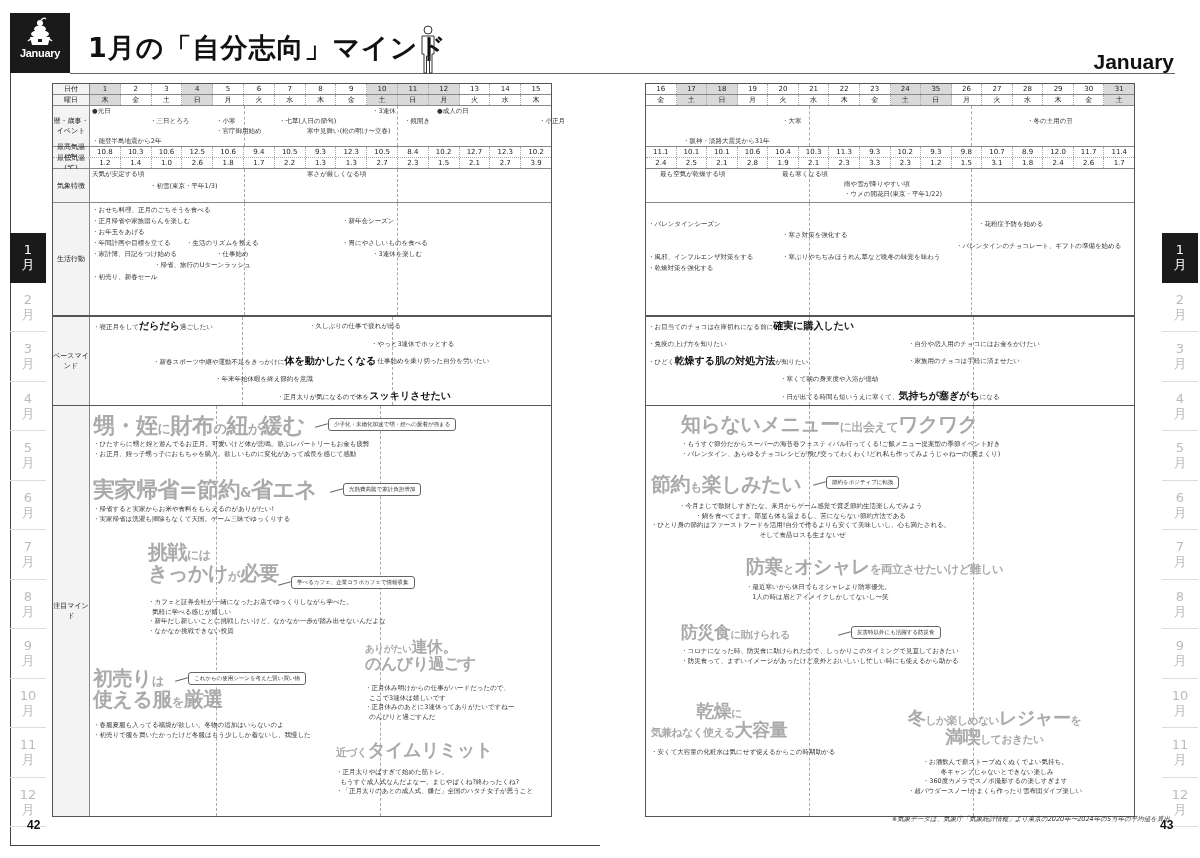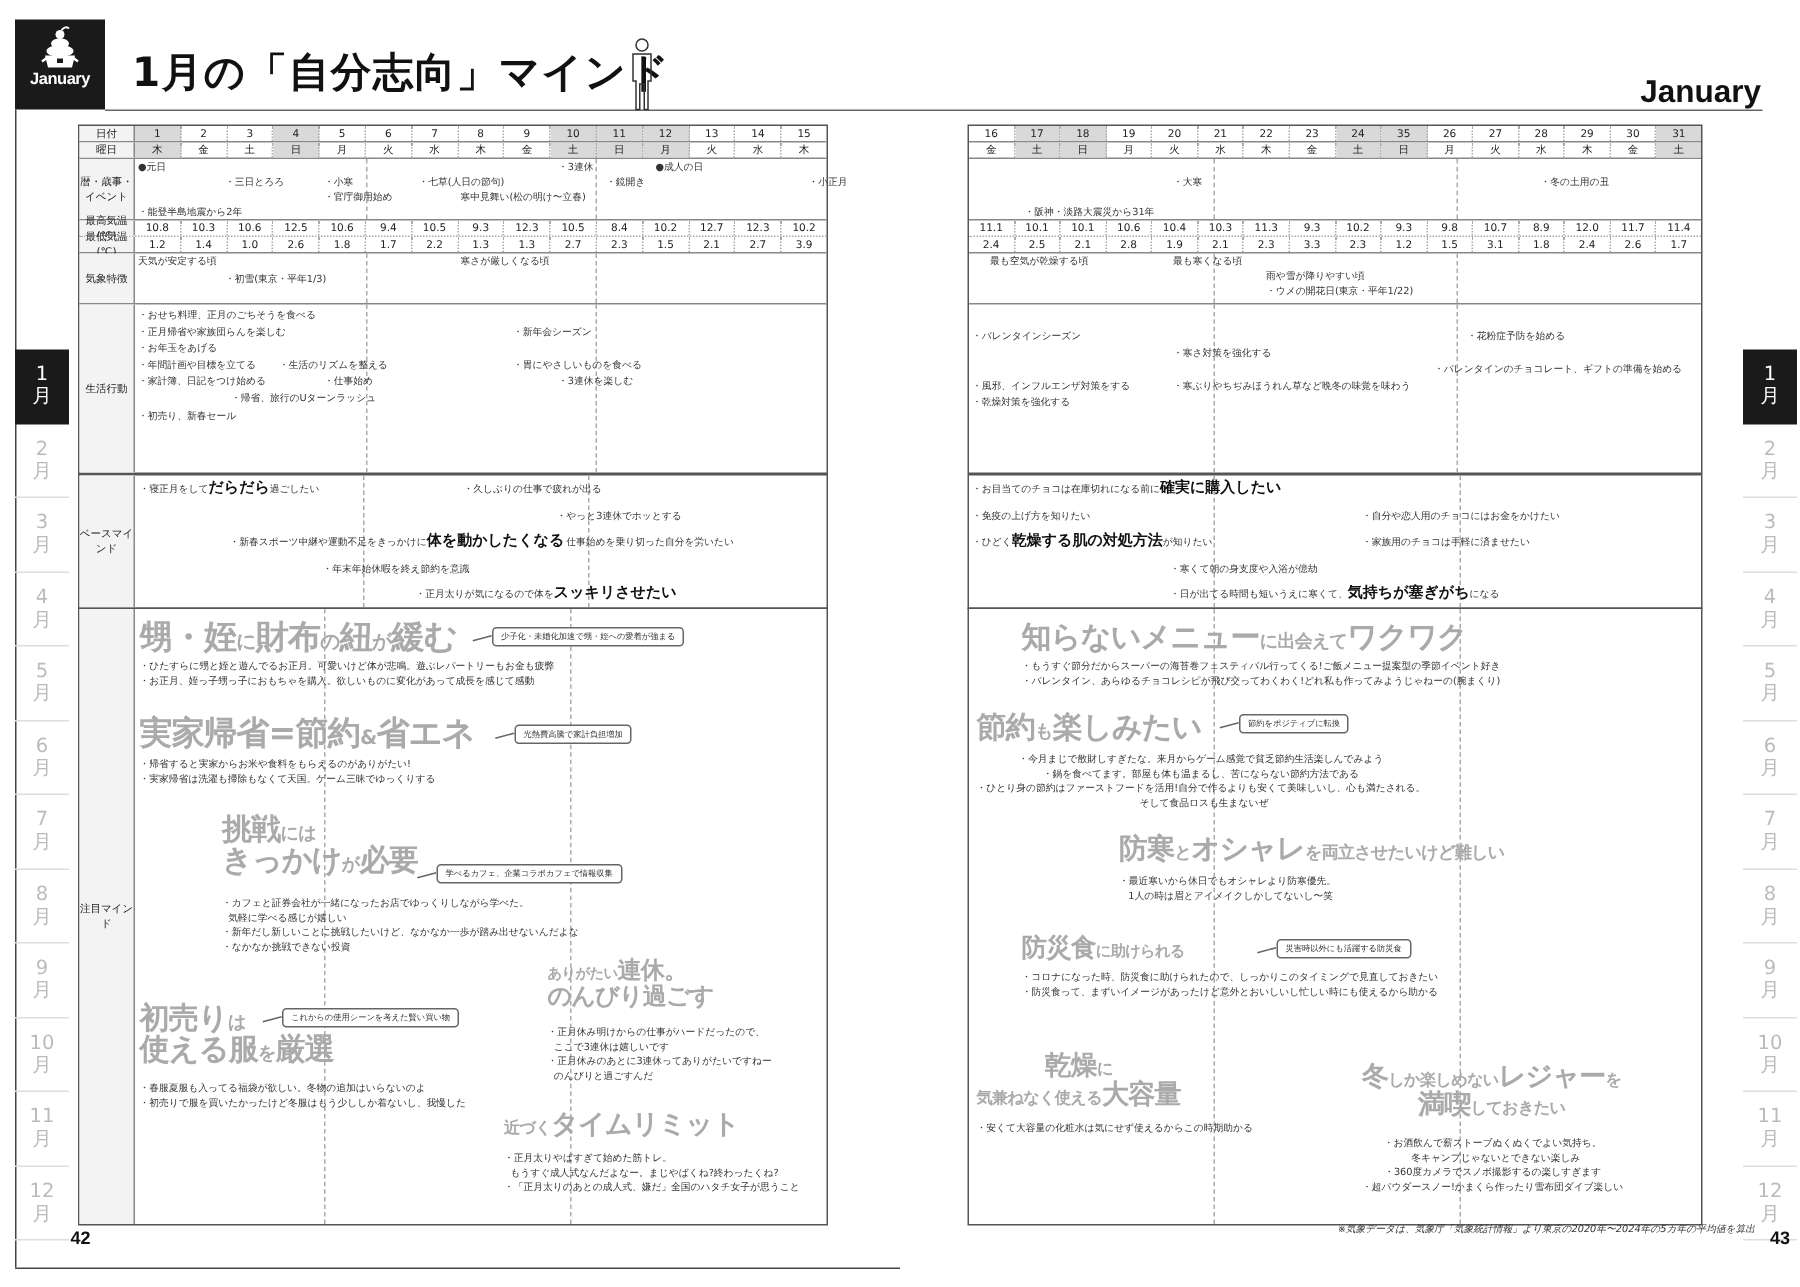--- a/index.html
+++ b/index.html
@@ -23,21 +23,21 @@
   .right-title { position: absolute; right: 26px; top: 50px; font-family: "Liberation Sans", sans-serif; font-weight: bold; font-size: 21px; color: #111; }
   .header-line-right { position: absolute; left: 0; top: 73px; width: 575px; height: 1px; background: #666; }
 
   
   .tabs { position: absolute; width: 36px; }
   .tabs-left { left: 10px; top: 233px; }
   .tabs-right { left: 1162px; top: 233px; }
   .tab { height: 49.5px; border-bottom: 1px solid #ddd; text-align: center; font-size: 13px; color: #bbb; line-height: 15px; padding-top: 9px; }
   .tab.active { background: #1a1a1a; color: #fff; border-bottom: none; }
 
-  .page-num { position: absolute; top: 818px; font-family: "Liberation Sans", sans-serif; font-size: 12px; font-weight: bold; color: #111; margin-left: 20px; }
+  .page-num { position: absolute; top: 818px; font-family: "Liberation Sans", sans-serif; font-size: 12px; font-weight: bold; color: #111; }
 
   
   .cal { position: absolute; top: 83px; border: 1.5px solid #555; }
   .cal-left { left: 52px; width: 500px; }
   .cal-right { left: 645px; width: 490px; }
   .row { display: flex; width: 100%; border-bottom: 1px solid #888; }
   .rowlabel { width: 37px; min-width: 37px; font-size: 7px; background: #f3f3f3; border-right: 1px solid #888; display: flex; align-items: center; justify-content: center; text-align: center; line-height: 10px; }
   .cells { flex: 1; display: flex; }
   .cell { flex: 1; font-size: 7px; text-align: center; border-right: 1px dotted #aaa; line-height: 10px; height: 10px; }
   .cell.gray { background: #d9d9d9; }

